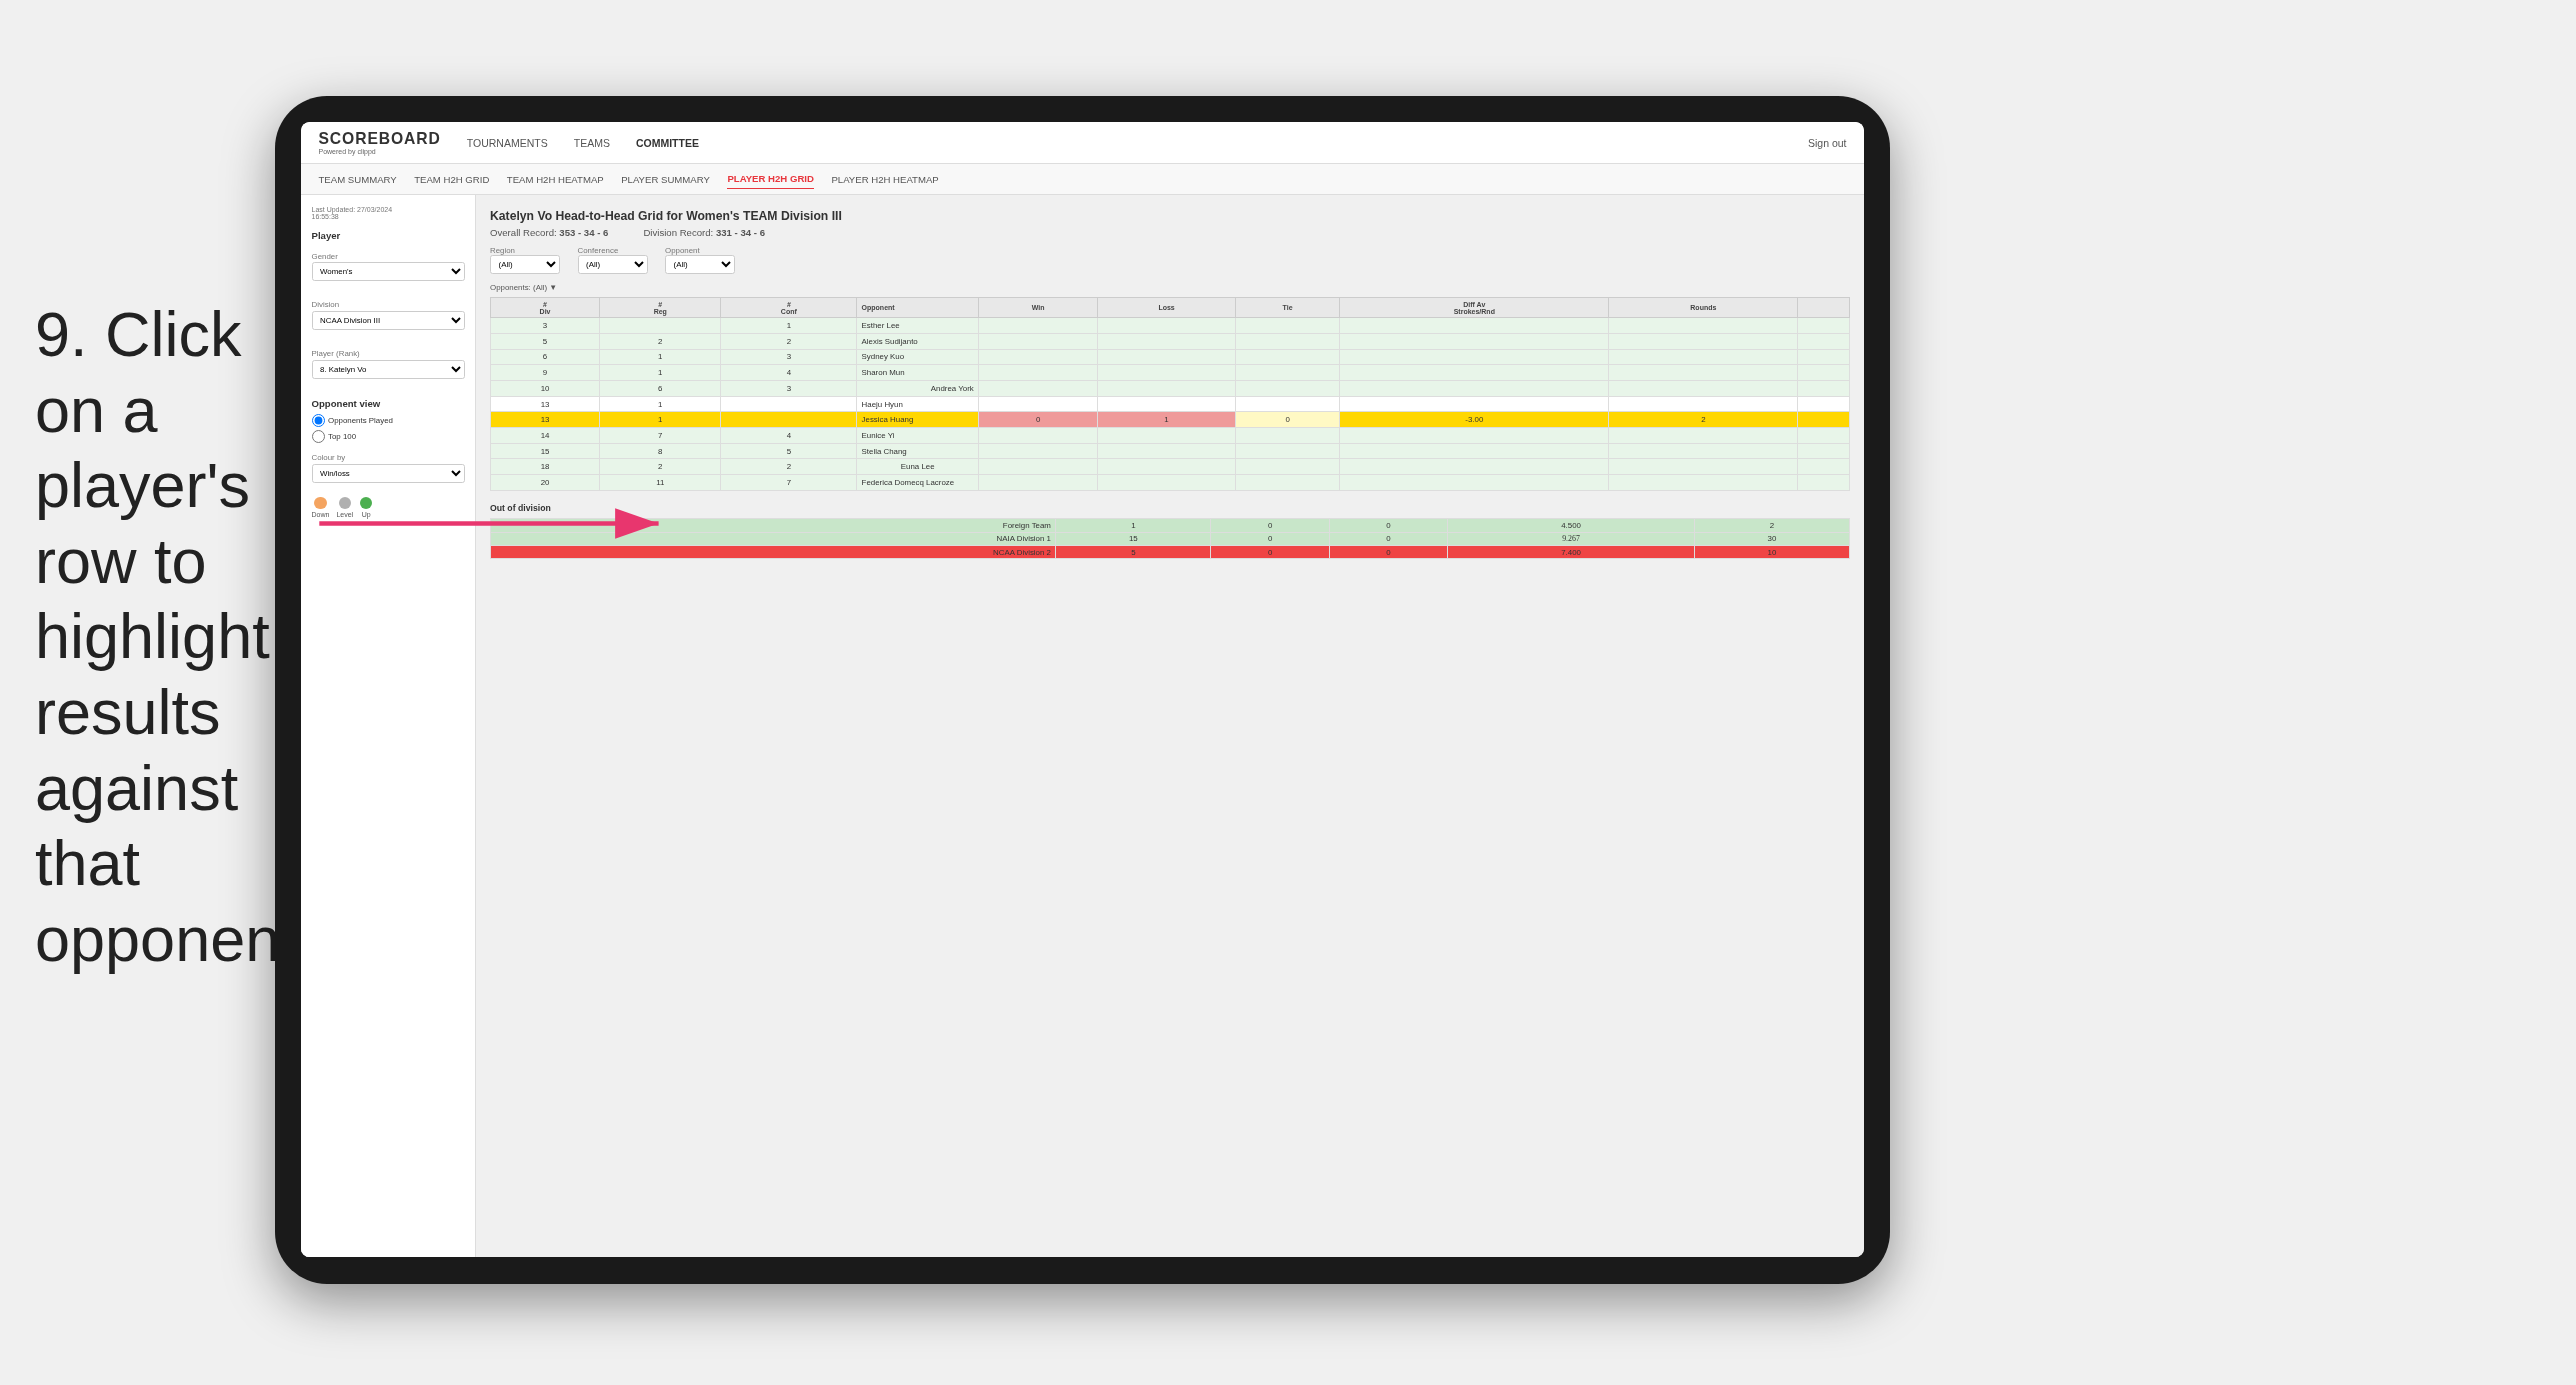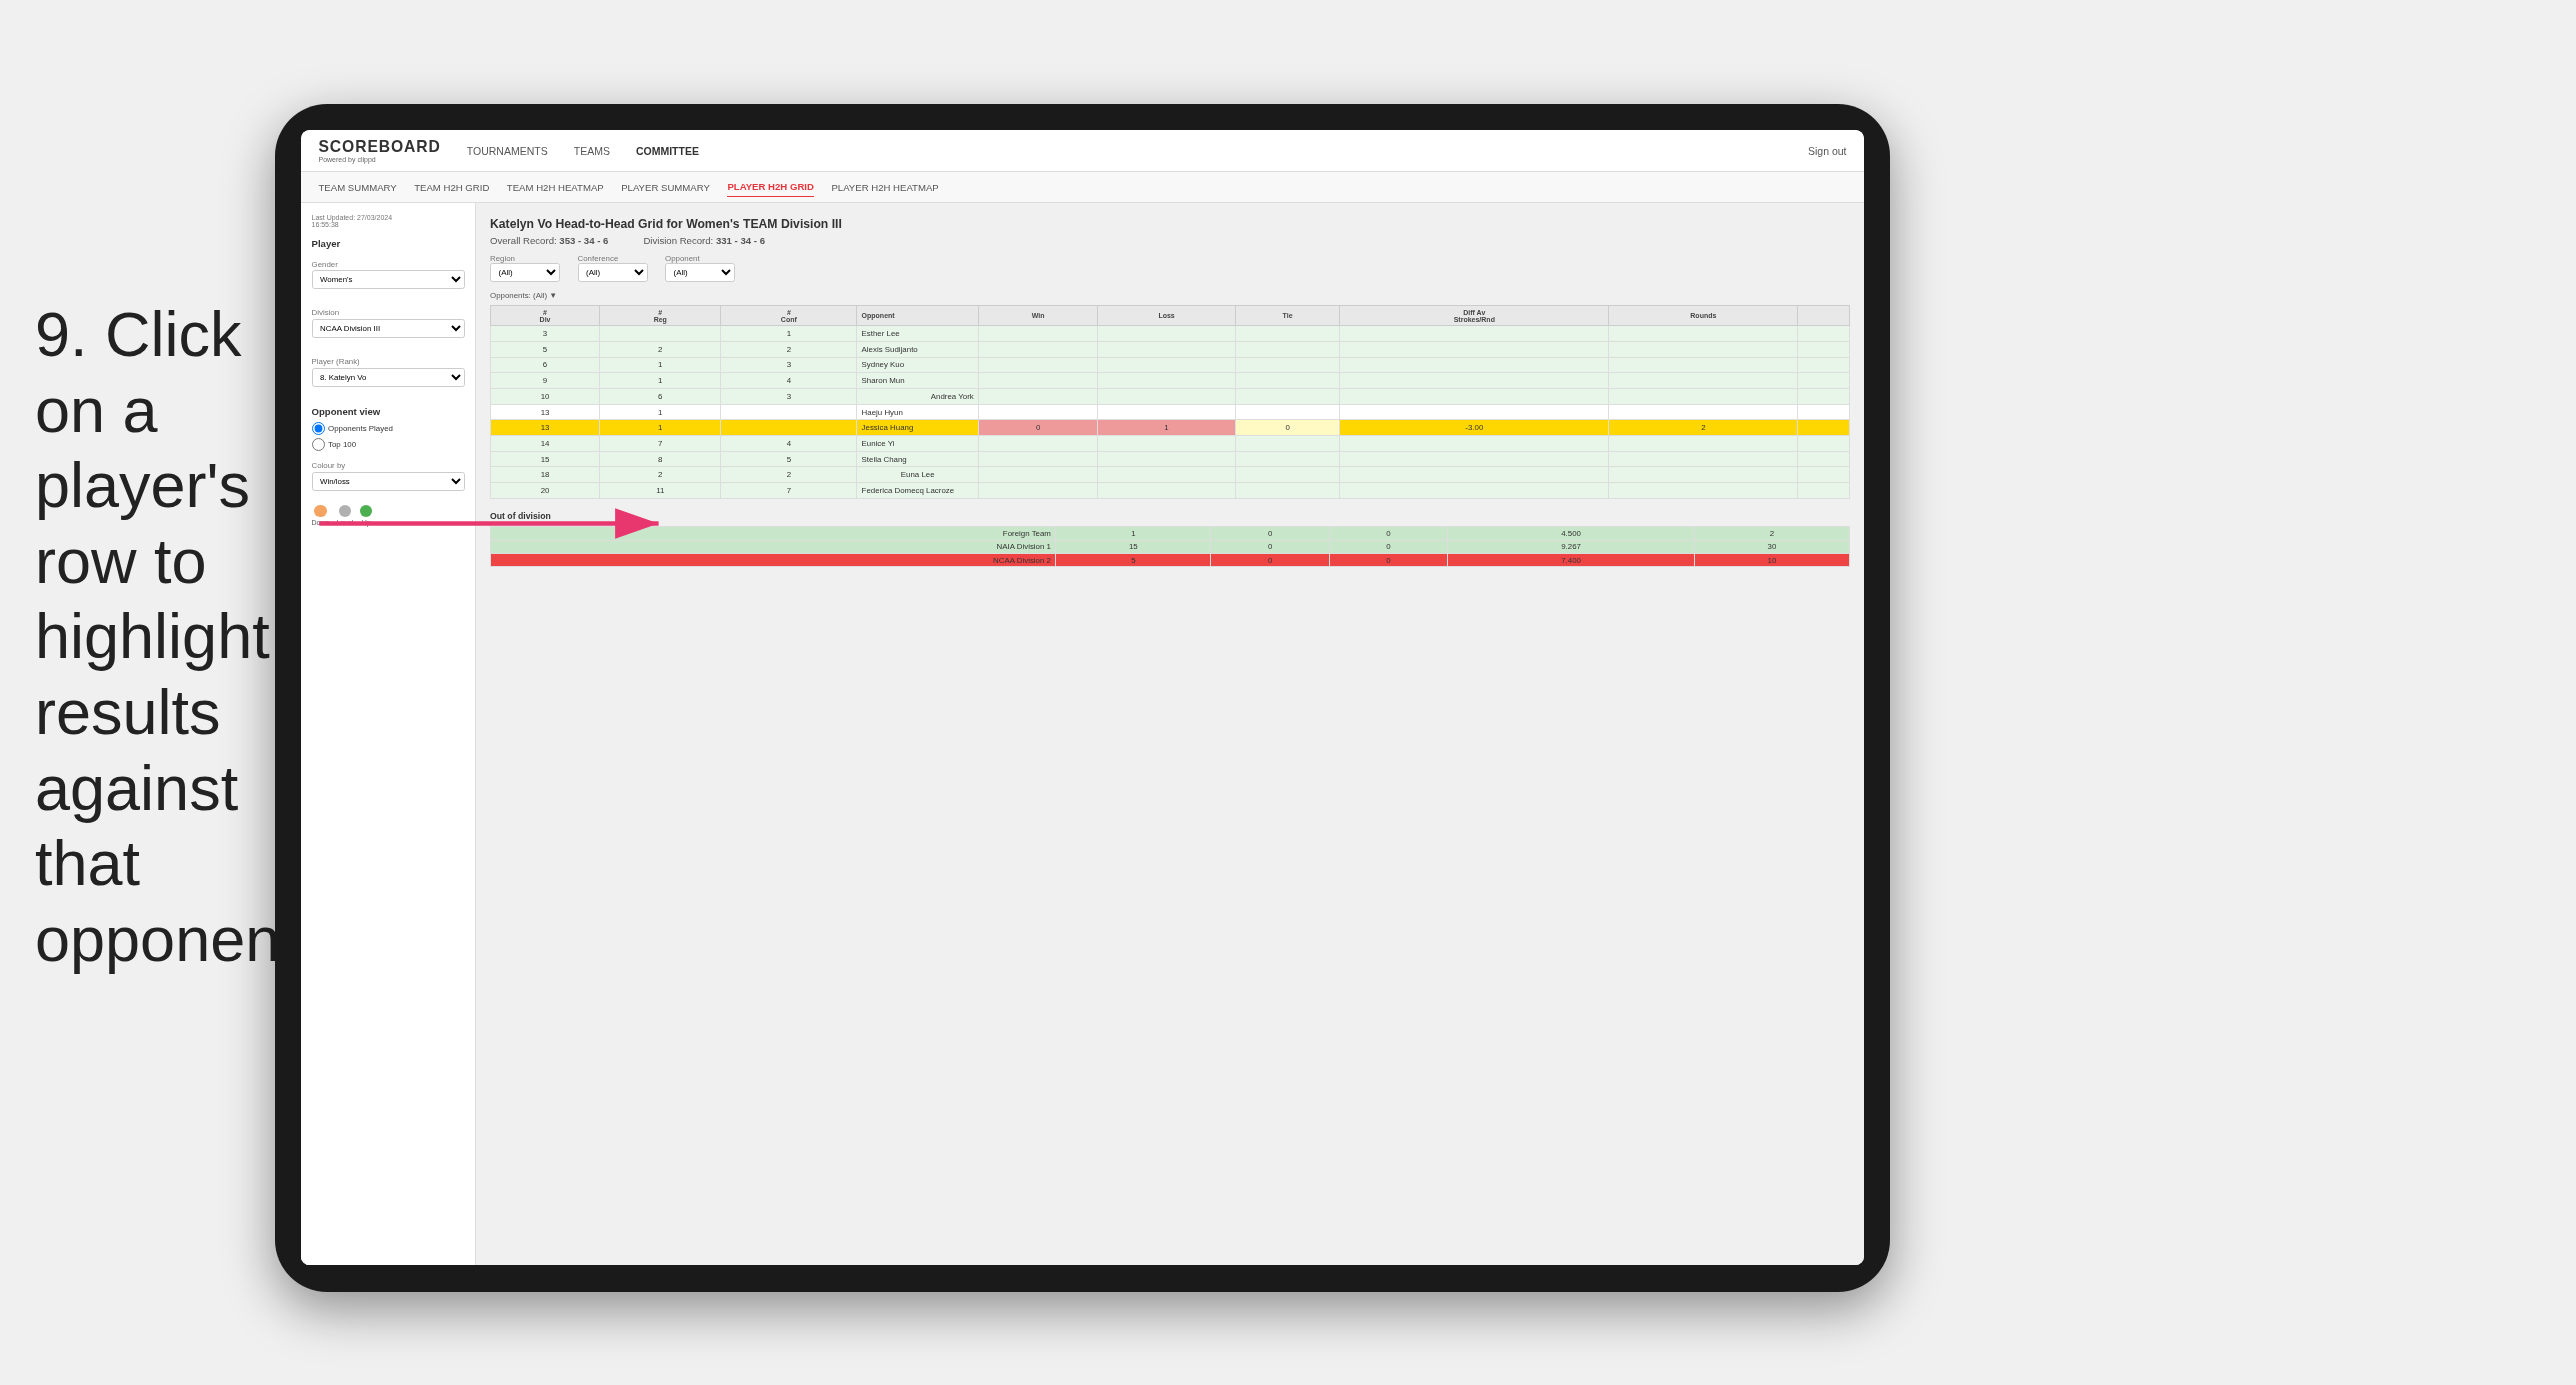--- a/index.html
+++ b/index.html
@@ -9,21 +9,21 @@
       width: 2576px;
       height: 1386px;
       overflow: hidden;
       position: relative;
     }
 
     
     .tablet-shell {
       position: absolute;
       left: 275px;
-      top: 104px;
+      top: 96px;
       width: 1615px;
       height: 1188px;
       background: #1a1a1a;
       border-radius: 52px;
       box-shadow: 0 17.5px 52px rgba(0,0,0,0.4);
     }
 
     .tablet-screen {
       position: absolute;
       left: 26px;
@@ -619,21 +619,21 @@
                   <td style="text-align: center;">0</td>
                   <td style="text-align: center;">0</td>
                   <td style="text-align: center;">4.500</td>
                   <td style="text-align: center;">2</td>
                 </tr>
                 <tr style="background: rgb(200, 230, 201);">
                   <td style="text-align: right;">NAIA Division 1</td>
                   <td style="text-align: center;">15</td>
                   <td style="text-align: center;">0</td>
                   <td style="text-align: center;">0</td>
-                  <td style="text-align: center;">9.267</td>
+                  <td style="text-align: center; font-family: Liberation Serif, serif;">9.267</td>
                   <td style="text-align: center;">30</td>
                 </tr>
                 <tr style="background: #ef4444;">
                   <td style="text-align: right;">NCAA Division 2</td>
                   <td style="text-align: center;">5</td>
                   <td style="text-align: center;">0</td>
                   <td style="text-align: center;">0</td>
                   <td style="text-align: center;">7.400</td>
                   <td style="text-align: center;">10</td>
                 </tr>

